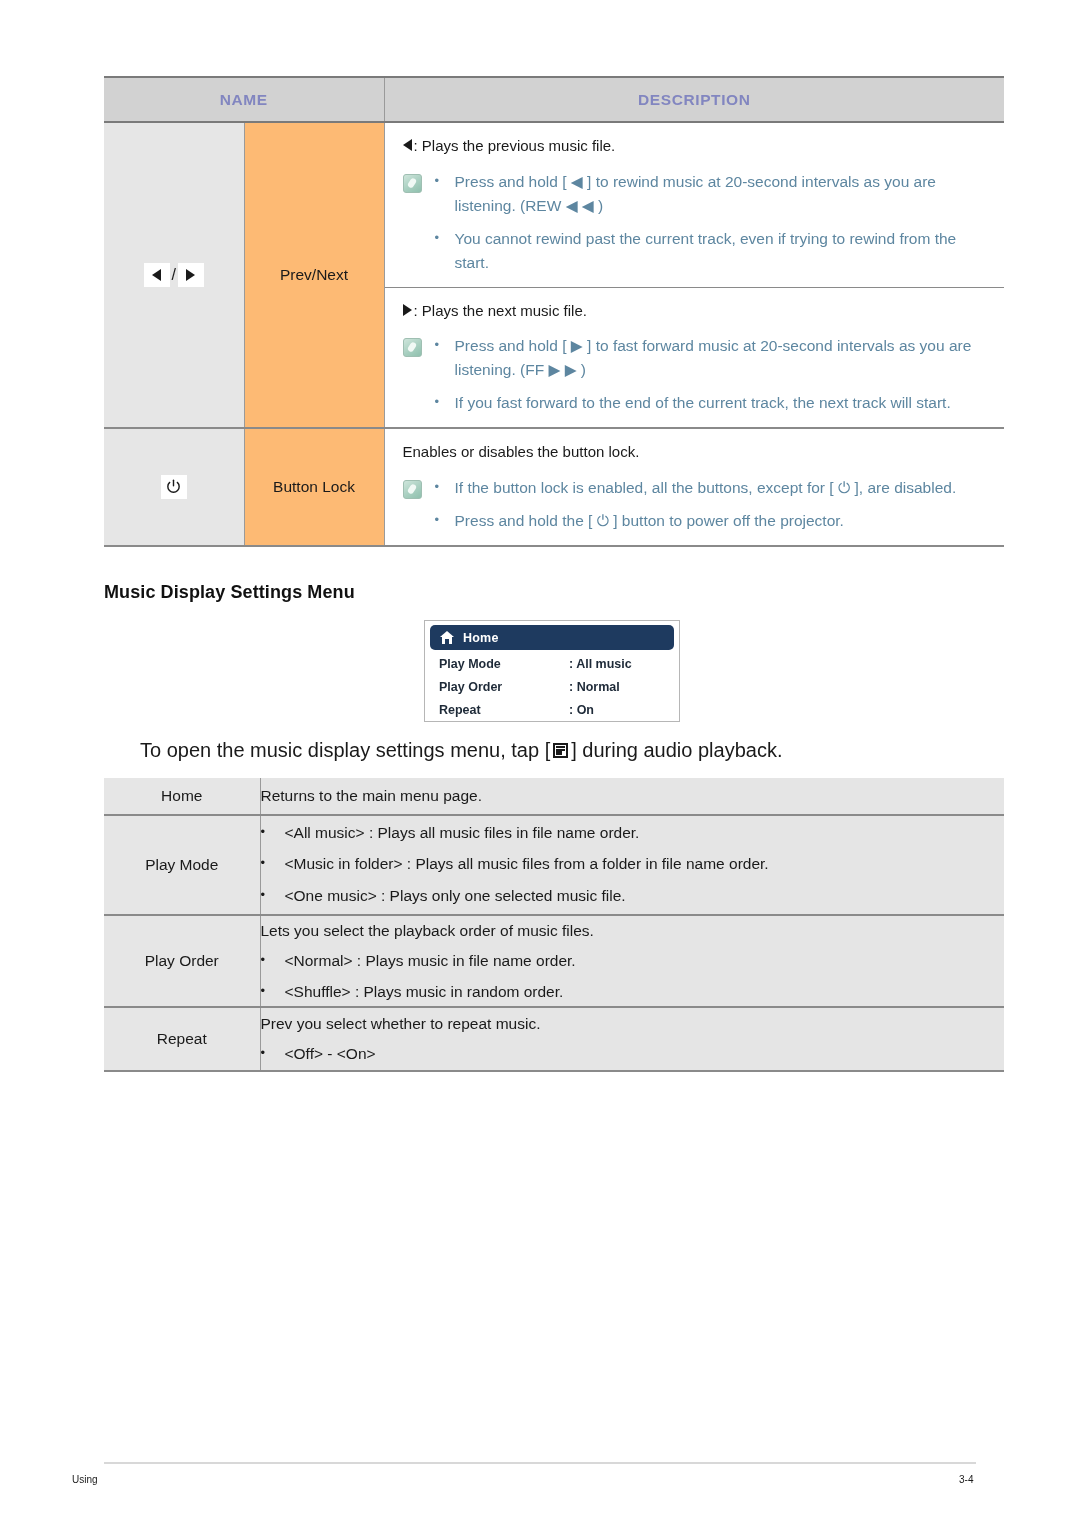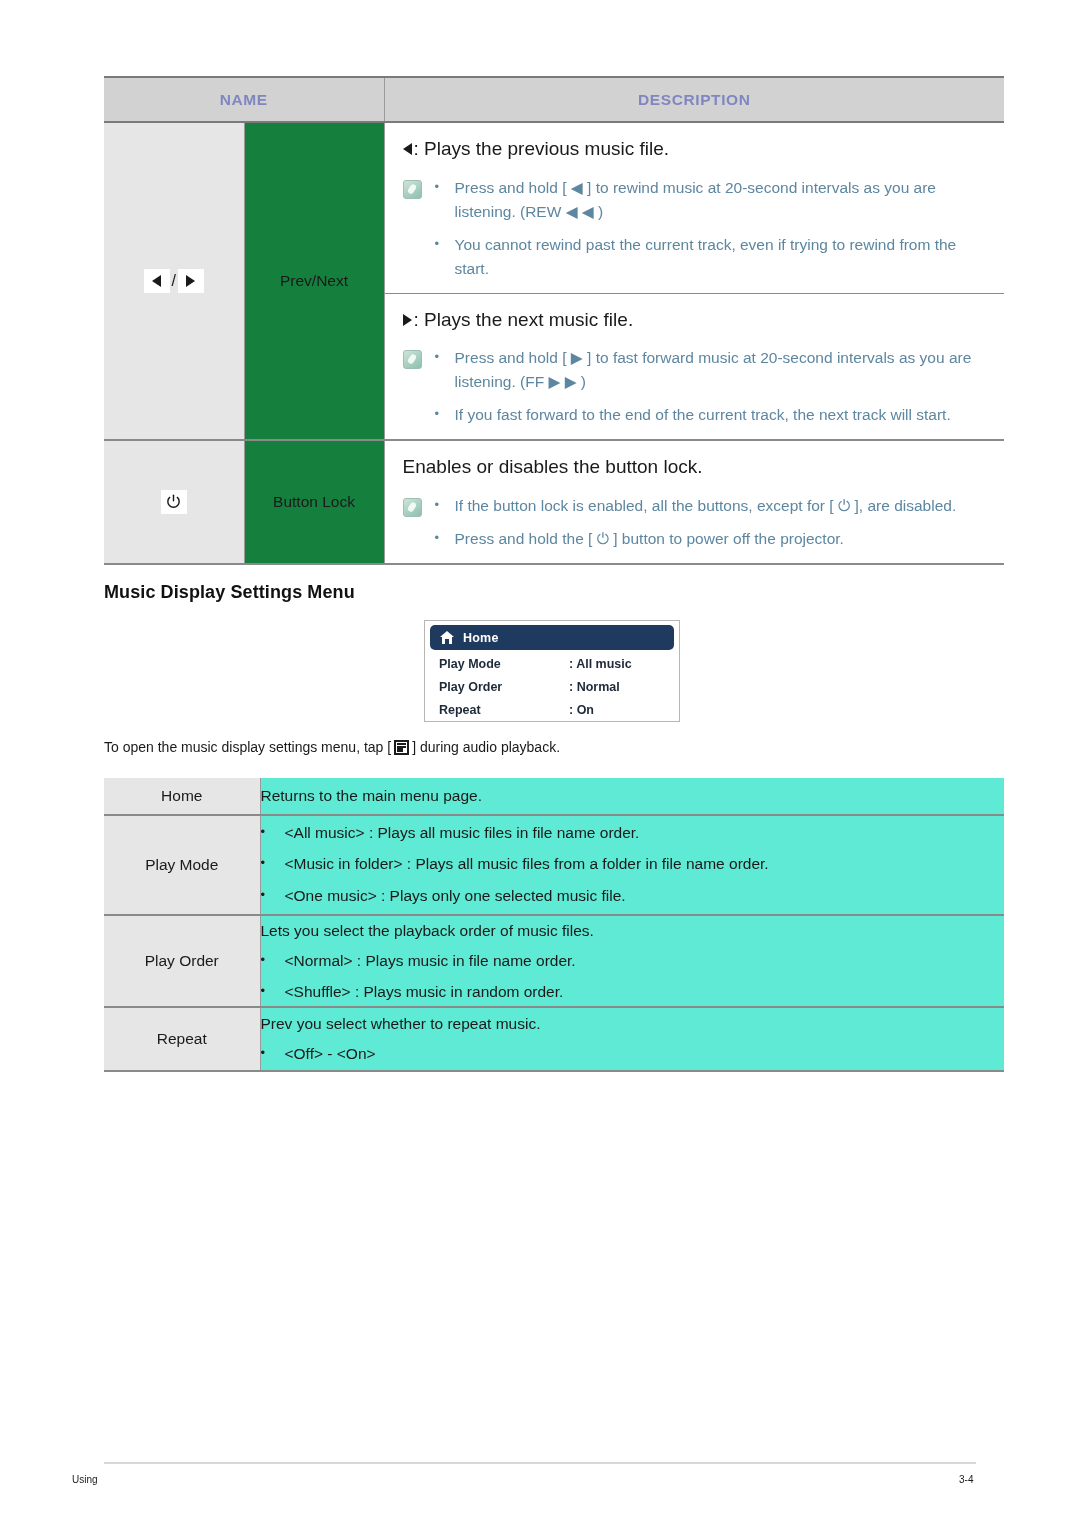--- a/index.html
+++ b/index.html
@@ -44,42 +44,42 @@
     height: 43px;
   }
   .vsep { border-left: 1px solid #9a9a9a; }
 
   .namecell {
     background: #e6e6e6;
     text-align: center;
     border-bottom: 2px solid #8a8a8a;
   }
   .labelcell {
-    background: #15803d;
+    background: #fdba74;
     text-align: center;
     font-size: 15.5px;
     color: #1a1a1a;
     border-left: 1px solid #9a9a9a;
     border-bottom: 2px solid #8a8a8a;
   }
   .desccell {
     background: #ffffff;
     border-left: 1px solid #9a9a9a;
     border-bottom: 2px solid #8a8a8a;
     padding: 0;
   }
 
   
   .dblock {
     padding: 12px 10px 10px 18px;
   }
   .dblock + .dblock { border-top: 1px solid #8a8a8a; }
 
   .plain-line {
-    font-size: 19px;
+    font-size: 15px;
     color: #1a1a1a;
     line-height: 1.5;
     margin-bottom: 12px;
     display: flex;
     align-items: baseline;
     gap: 2px;
   }
   .note-wrap {
     display: flex;
     align-items: flex-start;
@@ -219,26 +219,27 @@
     font-size: 12.5px;
     font-weight: bold;
     color: #1e2a38;
   }
   .osd-key { width: 130px; }
   .osd-val { flex: 1; }
 
   
   .intro {
     position: absolute;
-    font-size: 14px;
+    font-size: 20px;
     color: #1a1a1a;
     display: flex;
     align-items: center;
     gap: 3px;
     white-space: nowrap;
+    margin-left: 36px;
   }
   .menu-icon {
     display: inline-block;
     width: 15px; height: 15px;
     border: 2px solid #1a1a1a;
     position: relative;
     vertical-align: -3px;
     box-sizing: border-box;
   }
   .menu-icon:before {
@@ -260,21 +261,21 @@
   
   .m-name {
     background: #e6e6e6;
     text-align: center;
     font-size: 15.5px;
     color: #1a1a1a;
     border-bottom: 2px solid #8a8a8a;
     vertical-align: middle;
   }
   .m-desc {
-    background: #5eead4;
+    background: #e5e5e5;
     border-left: 1px solid #9a9a9a;
     border-bottom: 2px solid #8a8a8a;
     padding: 10px 8px 10px 18px;
     font-size: 15.5px;
     color: #1a1a1a;
     vertical-align: middle;
   }
   .m-line {
     line-height: 1.55;
     margin: 2px 0 6px 0;

